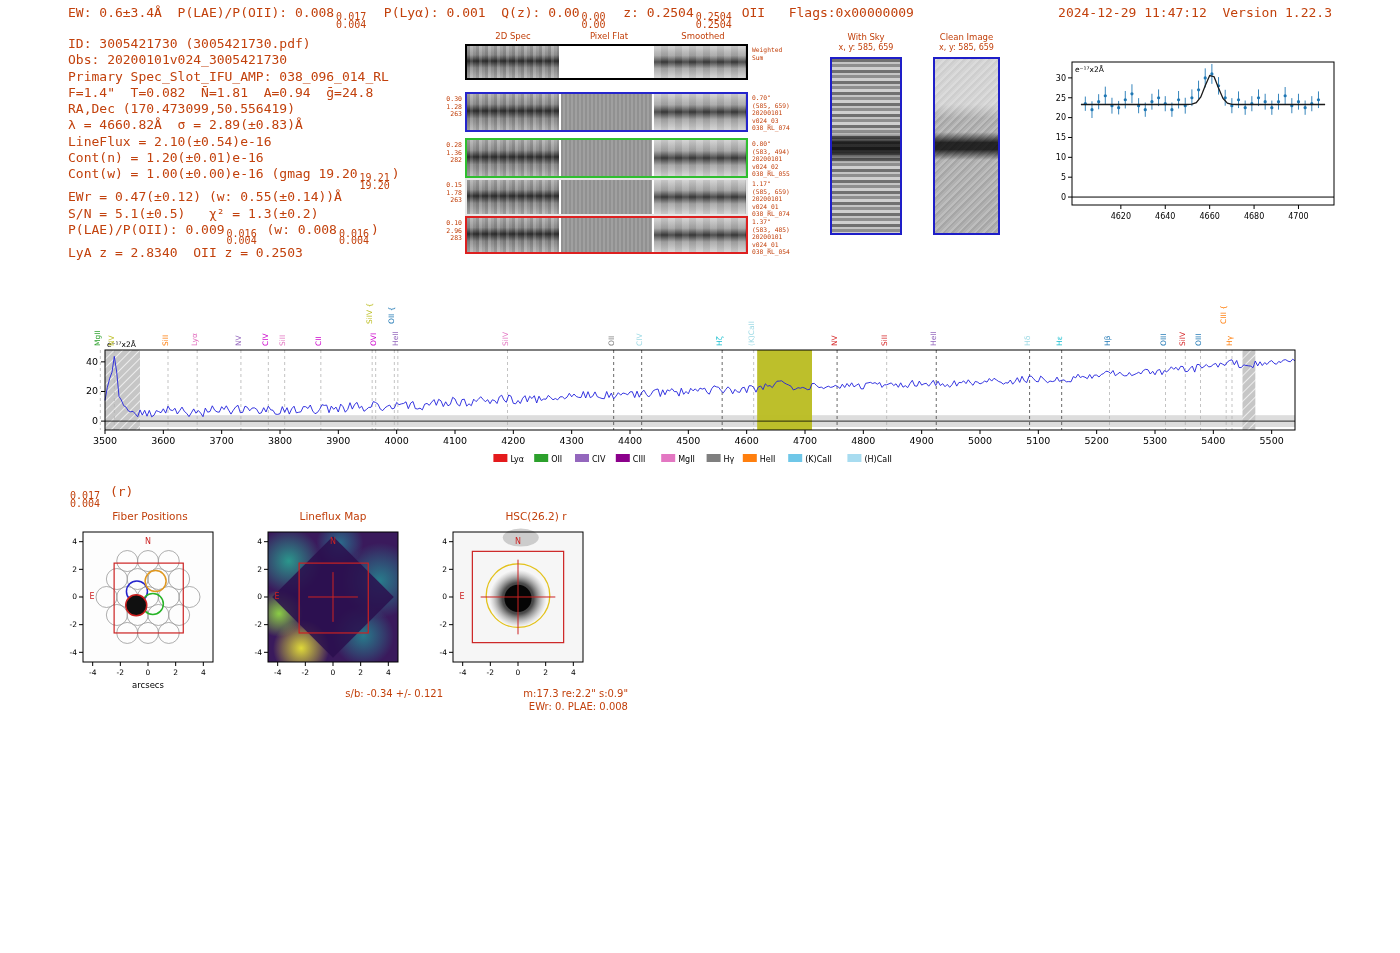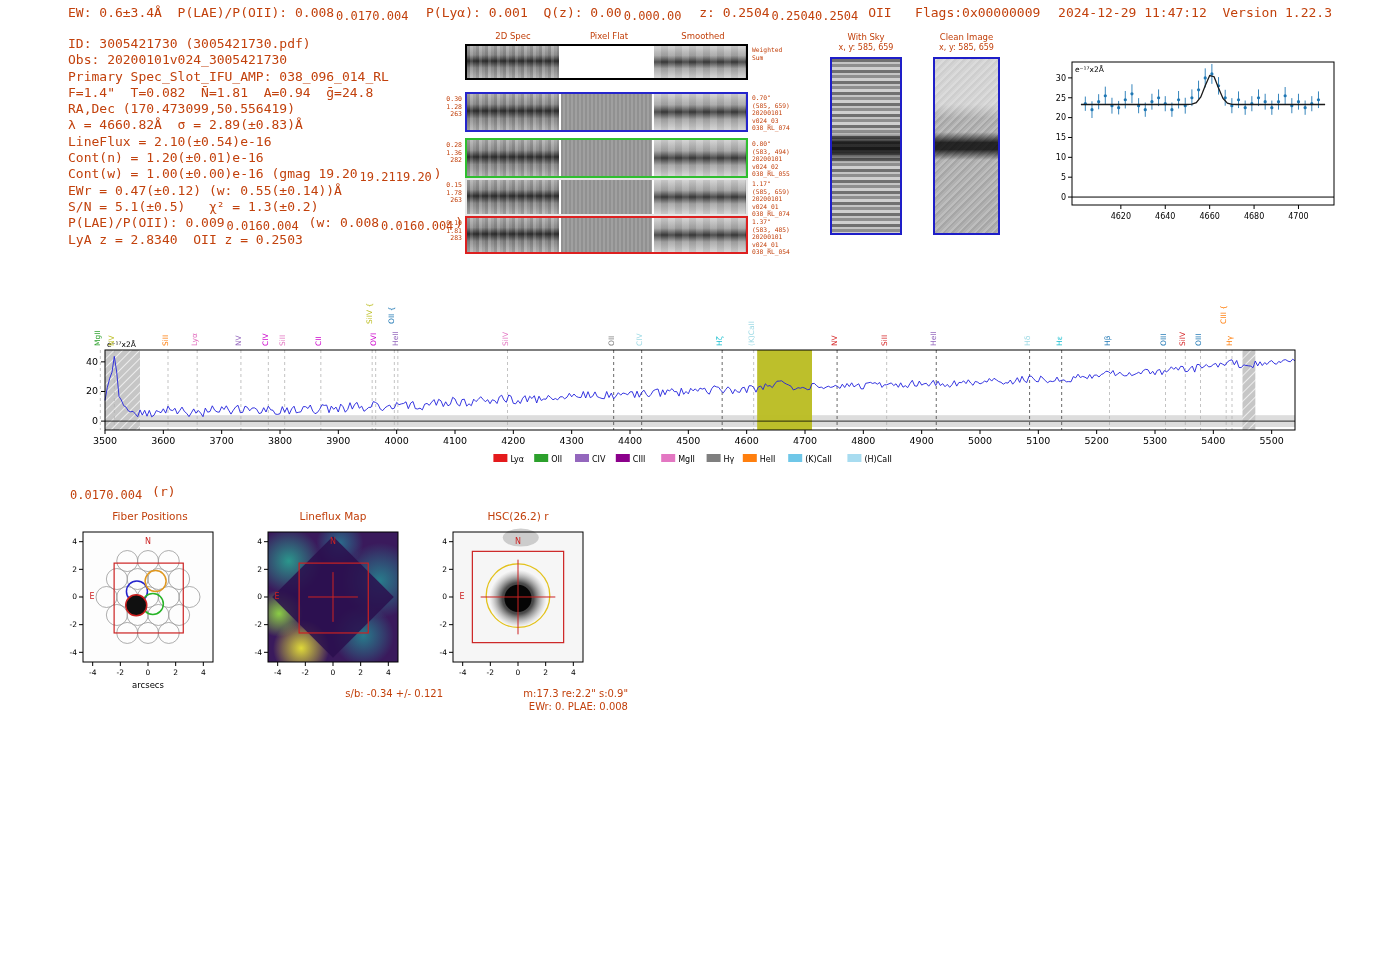--- a/index.html
+++ b/index.html
@@ -1,20 +1,20 @@
 <!DOCTYPE html>
 <html><head>
 <meta charset="utf-8">
 <style>
   html,body{margin:0;padding:0;background:#fff;}
   .page{position:relative;width:1400px;height:953px;background:#ffffff;font-family:"DejaVu Sans Mono",monospace;color:#c2410c;overflow:hidden;}
   .abs{position:absolute;}
   .hdr{font-size:13px;white-space:pre;}
   .hdr-right{font-size:13px;white-space:pre;text-align:right;}
-  .frac{display:inline-flex;font-size:12px;line-height:7.5px;vertical-align:-3px;margin:0 2px;text-align:left;}
+  .frac{display:inline-flex;flex-direction:column;font-size:10px;line-height:7.5px;vertical-align:-3px;margin:0 2px;text-align:left;}
   .info-line{font-size:13px;line-height:16.3px;white-space:pre;}
   .colhdr{position:absolute;font-size:8.5px;text-align:center;font-family:"DejaVu Sans",sans-serif;}
   #cutout-rows{position:absolute;left:436px;top:44px;width:390px;height:218px;}
   .cut-left{position:absolute;left:0;width:26px;font-size:6.5px;line-height:7.6px;text-align:right;}
   .cut-row{position:absolute;left:29px;width:283px;border:2px solid #000;box-sizing:border-box;display:flex;gap:2px;background:#fff;}
   .cimg{flex:1 1 0;}
   .cut-right{position:absolute;left:316px;width:70px;font-size:6.3px;line-height:7.6px;}
   .img-2d{background:repeating-linear-gradient(90deg,rgba(0,0,0,.14) 0 3px,rgba(255,255,255,.12) 3px 6px,rgba(0,0,0,.04) 6px 9px),linear-gradient(180deg,#b3b3b3 0%,#909090 28%,#303030 47%,#8c8c8c 68%,#b6b6b6 100%);}
   .img-flat{background:repeating-linear-gradient(90deg,rgba(0,0,0,.06) 0 2px,rgba(255,255,255,.06) 2px 4px),#9a9a9a;}
   .img-blank{background:#fff;}
@@ -113,21 +113,21 @@
       </div>
       <div class="cut-right" style="top: 136px;">
         <div>1.17"</div>
         <div>(585, 659)</div>
         <div>20200101</div>
         <div>v024_01</div>
         <div>038_RL_074</div>
       </div>
       <div class="cut-left" style="top: 176px;">
         <div>0.10</div>
-        <div>1.81</div>
+        <div>2.96</div>
         <div>283</div>
       </div>
       <div class="cut-row" style="top: 172px; height: 38px; border-color: rgb(221, 32, 32);">
         <div class="cimg img-2d"></div>
         <div class="cimg img-flat"></div>
         <div class="cimg img-smooth"></div>
       </div>
       <div class="cut-right" style="top: 174px;">
         <div>1.37"</div>
         <div>(583, 485)</div>
@@ -521,21 +521,21 @@
       <text x="120.661" y="151" font-size="7.5" fill="#000" text-anchor="middle">2</text>
       <line x1="24" y1="45.339" x2="28" y2="45.339" stroke="#000" stroke-width="1"></line>
       <text x="22" y="47.839" font-size="7.5" fill="#000" text-anchor="end">2</text>
       <line x1="148.32099999999997" y1="138" x2="148.32099999999997" y2="142" stroke="#000" stroke-width="1"></line>
       <text x="148.32099999999997" y="151" font-size="7.5" fill="#000" text-anchor="middle">4</text>
       <line x1="24" y1="17.679000000000016" x2="28" y2="17.679000000000016" stroke="#000" stroke-width="1"></line>
       <text x="22" y="20.179000000000016" font-size="7.5" fill="#000" text-anchor="end">4</text>
     </svg>
   <div class="panel-caption" style="left:223px;top:688px;">s/b: -0.34 +/- 0.121</div>
 
-  <div class="panel-title" style="left:418px;top:510px;">HSC(26.2) r</div>
+  <div class="panel-title" style="left:436px;top:510px;">HSC(26.2) r</div>
   <svg id="hsc-svg" class="abs" style="left:425px;top:524px;" width="175" height="172">
       <defs>
         <radialGradient id="hscg">
           <stop offset="0%" stop-color="#000" stop-opacity="1"></stop>
           <stop offset="55%" stop-color="#222" stop-opacity="0.8"></stop>
           <stop offset="100%" stop-color="#888" stop-opacity="0"></stop>
         </radialGradient>
       </defs>
       <rect x="28" y="8" width="130" height="130" fill="#f6f6f6"></rect>
       <ellipse cx="95.76700000000001" cy="13.530000000000001" rx="18" ry="9" fill="#bbbbbb" opacity="0.7"></ellipse>

